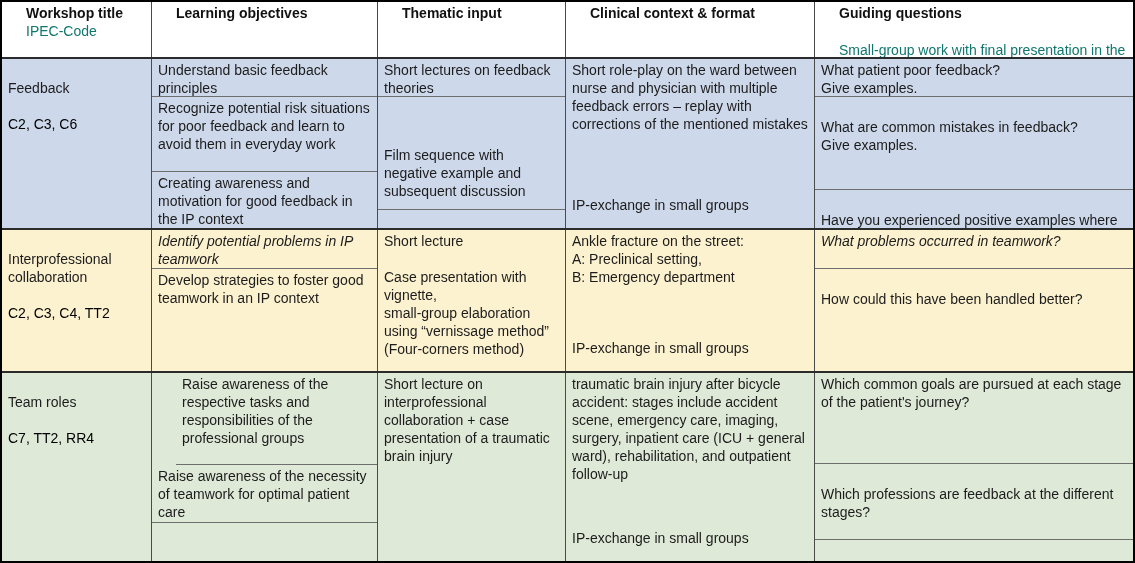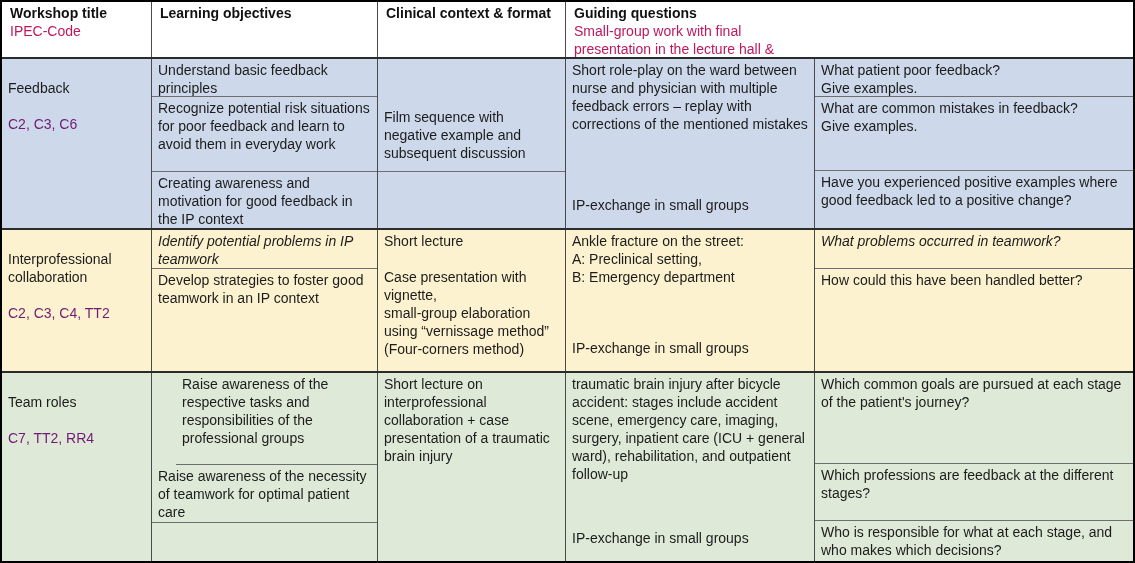--- a/index.html
+++ b/index.html
@@ -27,21 +27,21 @@
   .band.header { height: 57px; border-bottom: 2px solid #2b2b2b; background: var(--header-bg, #fff); }
   .band.b1 { height: 171px; border-bottom: 2px solid #2b2b2b; background: var(--row-feedback, #cdd8ea); }
   .band.b2 { height: 143px; border-bottom: 2px solid #2b2b2b; background: var(--row-collaboration, #fdf2cf); }
   .band.b3 { height: 188px; background: var(--row-team-roles, #dfe9d8); }
   .col {
     box-sizing: border-box;
     border-right: 1px solid #4a4a4a;
     display: flex; flex-direction: column;
     overflow: hidden;
   }
-  .col:last-child { border-right: none; }
+  .col:last-child { border-right: none; gap: 19px; }
   .sub {
     box-sizing: border-box;
     flex: 1 1 auto;
     padding: 2px 6px 2px 6px;
     border-bottom: 1px solid #6e6e6e;
     overflow: hidden;
     white-space: pre-line;
   }
   .sub:last-child { border-bottom: none; }
   .hx38 { flex: 0 0 38px; } .hx39 { flex: 0 0 39px; font-style: italic; }
@@ -54,37 +54,40 @@
     flex: 1 1 auto;
     padding: 2px 6px 2px 6px;
     overflow: hidden;
     white-space: pre-line;
   }
   .cell.split {
     display: flex; flex-direction: column;
     justify-content: space-between;
     padding-bottom: 14px;
   }
-  .hcell { padding: 2px 6px 2px 8px; box-sizing: border-box; overflow: hidden; }
+  .hcell { padding: 2px 6px 2px 24px; box-sizing: border-box; overflow: hidden; }
   .ht { font-weight: bold; color: #111; }
-  .hs { color: #be185d; }
-  .code { color: #701a75; }
+  .hs { color: #0f766e; }
+  .code { color: #000000; }
 </style>
 </head>
 <body>
 
 <div class="tbl">
 
   <div class="band header">
     <div class="col hcell">
       <div class="ht">Workshop title</div>
       <div class="hs">IPEC-Code</div>
     </div>
     <div class="col hcell">
       <div class="ht">Learning objectives</div>
+    </div>
+    <div class="col hcell">
+      <div class="ht">Thematic input</div>
     </div>
     <div class="col hcell">
       <div class="ht">Clinical context &amp; format</div>
     </div>
     <div class="col hcell">
       <div class="ht">Guiding questions</div>
       <div class="hs">Small-group work with final presentation in the lecture hall &amp; feedback</div>
     </div>
   </div>
 
@@ -94,20 +97,21 @@
         <div>Feedback</div>
         <div class="code">C2, C3, C6</div>
       </div>
     </div>
     <div class="col">
       <div class="sub hx38">Understand basic feedback principles</div>
       <div class="sub hx75">Recognize potential risk situations for poor feedback and learn to avoid them in everyday work</div>
       <div class="sub">Creating awareness and motivation for good feedback in the IP context</div>
     </div>
     <div class="col">
+      <div class="sub hx38">Short lectures on feedback theories</div>
       <div class="sub hx66">Film sequence with negative example and subsequent discussion</div>
       <div class="sub"></div>
     </div>
     <div class="col">
       <div class="cell split">
         <div>Short role-play on the ward between nurse and physician with multiple feedback errors – replay with corrections of the mentioned mistakes</div>
         <div>IP-exchange in small groups</div>
       </div>
     </div>
     <div class="col">

